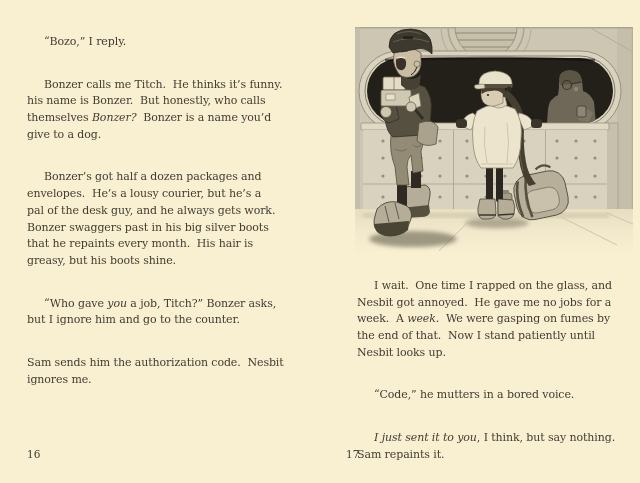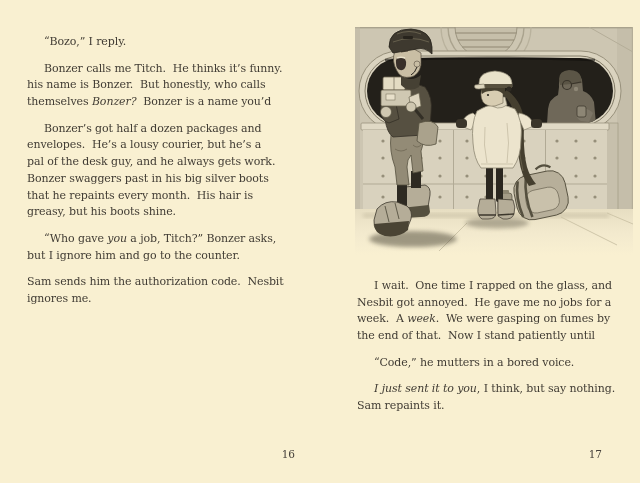--- a/index.html
+++ b/index.html
@@ -4,44 +4,45 @@
 <style>
   html,body{margin:0;padding:0;}
   body{
     width:640px;height:483px;
     background:#f9f0d1;
     font-family:"DejaVu Serif","Liberation Serif",serif;
     color:#413c34;
     position:relative;overflow:hidden;
   }
   .page-text{position:absolute;font-size:11px;letter-spacing:-0.1px;}
-  .para{margin-top:10px;}
+  .para{margin-top:26px;}
   .para:first-child{margin-top:0;}
   .line{height:16.7px;line-height:16.7px;white-space:pre;}
   .line.first{padding-left:17px;}
   .it{font-style:italic;}
-  .pagenum{position:absolute;top:448px;font-size:10.5px;text-align:right;color:#45403a;}
+  .pagenum{position:absolute;top:448px;font-size:10.5px;text-align:left;color:#45403a;}
   .pagenum-left{left:27px;width:268px;}
   .pagenum-right{left:346px;width:256px;}
   #illo{position:absolute;left:355px;top:27px;width:278px;height:228px;}
 </style>
 </head>
 <body>
 
 <div>
 
   <div>
     <div class="page-text" style="left:27px;top:34px;width:270px;">
         <div class="para">
           <div class="line first"><span>“Bozo,” I reply.</span></div>
         </div>
         <div class="para">
           <div class="line first"><span>Bonzer calls me Titch.  He thinks it’s funny.</span></div>
           <div class="line"><span>his name is Bonzer.  But honestly, who calls</span></div>
           <div class="line"><span>themselves </span><span class="it">Bonzer?</span><span>  Bonzer is a name you’d</span></div>
+          <div class="line"><span>give to a dog.</span></div>
         </div>
         <div class="para">
           <div class="line first"><span>Bonzer’s got half a dozen packages and</span></div>
           <div class="line"><span>envelopes.  He’s a lousy courier, but he’s a</span></div>
           <div class="line"><span>pal of the desk guy, and he always gets work.</span></div>
           <div class="line"><span>Bonzer swaggers past in his big silver boots</span></div>
           <div class="line"><span>that he repaints every month.  His hair is</span></div>
           <div class="line"><span>greasy, but his boots shine.</span></div>
         </div>
         <div class="para">
@@ -244,20 +245,21 @@
         <rect x="48" y="9" width="10" height="3" rx="1" fill="#27231c"></rect>
       </g>
     </svg>
 
     <div class="page-text" style="left:357px;top:278px;width:256px;">
         <div class="para">
           <div class="line first"><span>I wait.  One time I rapped on the glass, and</span></div>
           <div class="line"><span>Nesbit got annoyed.  He gave me no jobs for a</span></div>
           <div class="line"><span>week.  A </span><span class="it">week</span><span>.  We were gasping on fumes by</span></div>
           <div class="line"><span>the end of that.  Now I stand patiently until</span></div>
+          <div class="line"><span>Nesbit looks up.</span></div>
         </div>
         <div class="para">
           <div class="line first"><span>“Code,” he mutters in a bored voice.</span></div>
         </div>
         <div class="para">
           <div class="line first"><span class="it">I just sent it to you</span><span>, I think, but say nothing.</span></div>
           <div class="line"><span>Sam repaints it.</span></div>
         </div>
       </div>
     <div class="pagenum pagenum-right">17</div>

